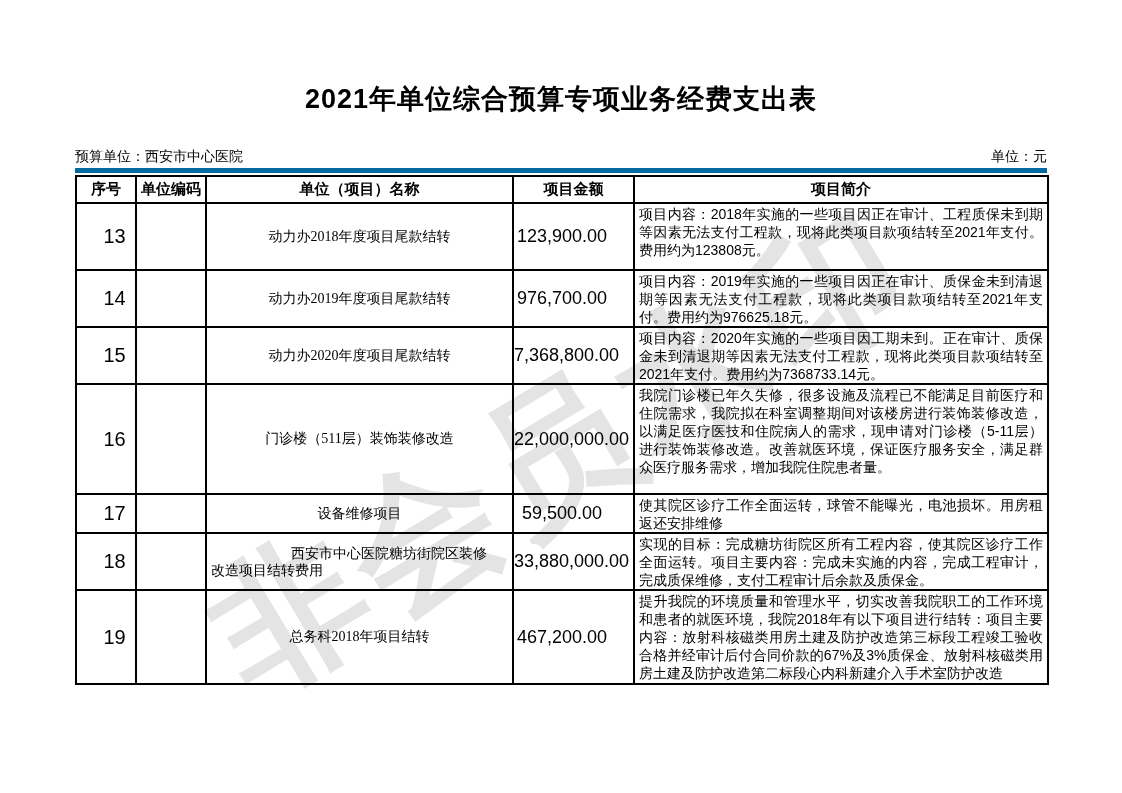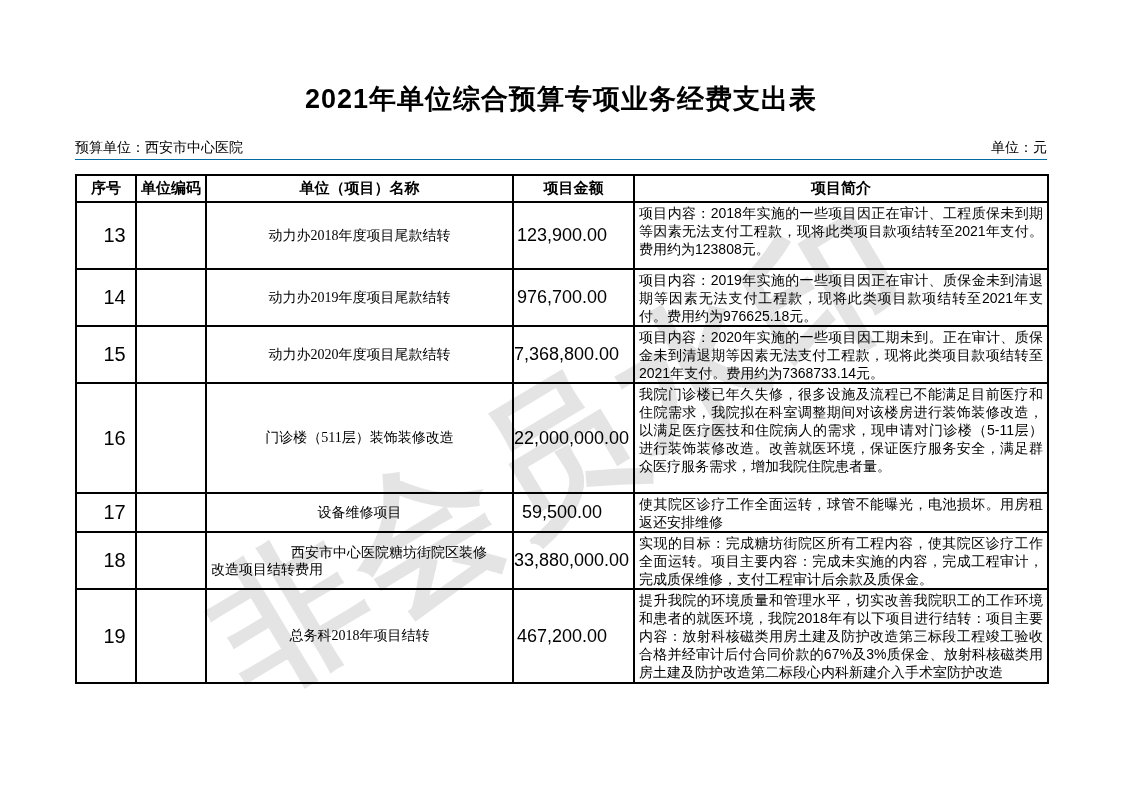--- a/index.html
+++ b/index.html
@@ -31,32 +31,32 @@
   .title {
     padding-top: 82px;
     text-align: center;
     font-size: 27px;
     font-weight: bold;
     letter-spacing: 1px;
     line-height: 34px;
   }
   .meta {
     width: 972px;
-    margin: 23px auto 0 75px;
+    margin: 32px auto 0 75px;
     display: flex;
     justify-content: space-between;
     align-items: flex-end;
     font-size: 14px;
     padding-bottom: 2px;
-    border-bottom: 1px solid #0369a1;
+    border-bottom: 5px solid #0369a1;
   }
   table.budget {
     width: 972px;
     margin-left: 75px;
-    margin-top: 14px;
+    margin-top: 2px;
     border-collapse: collapse;
     table-layout: fixed;
   }
   table.budget th, table.budget td {
     border: 2px solid #000;
     overflow: hidden;
   }
   col.c-no   { width: 60px; }
   col.c-code { width: 70px; }
   col.c-name { width: 307px; }

